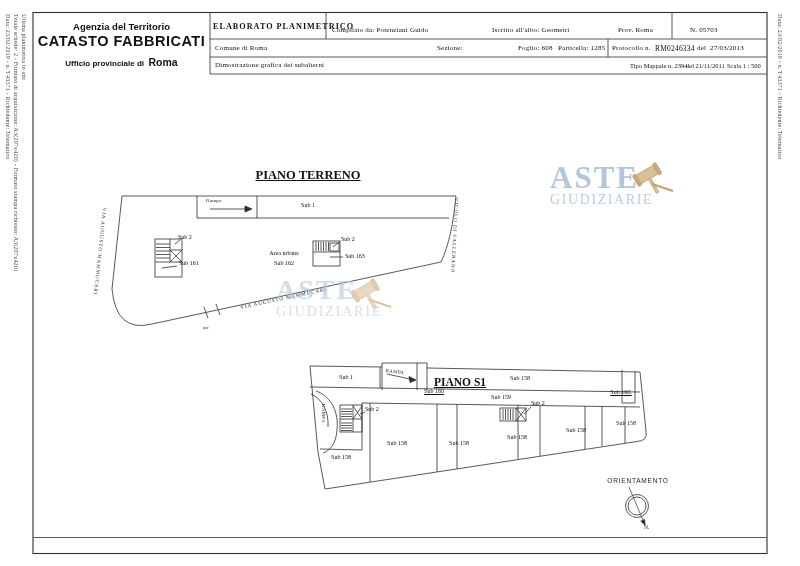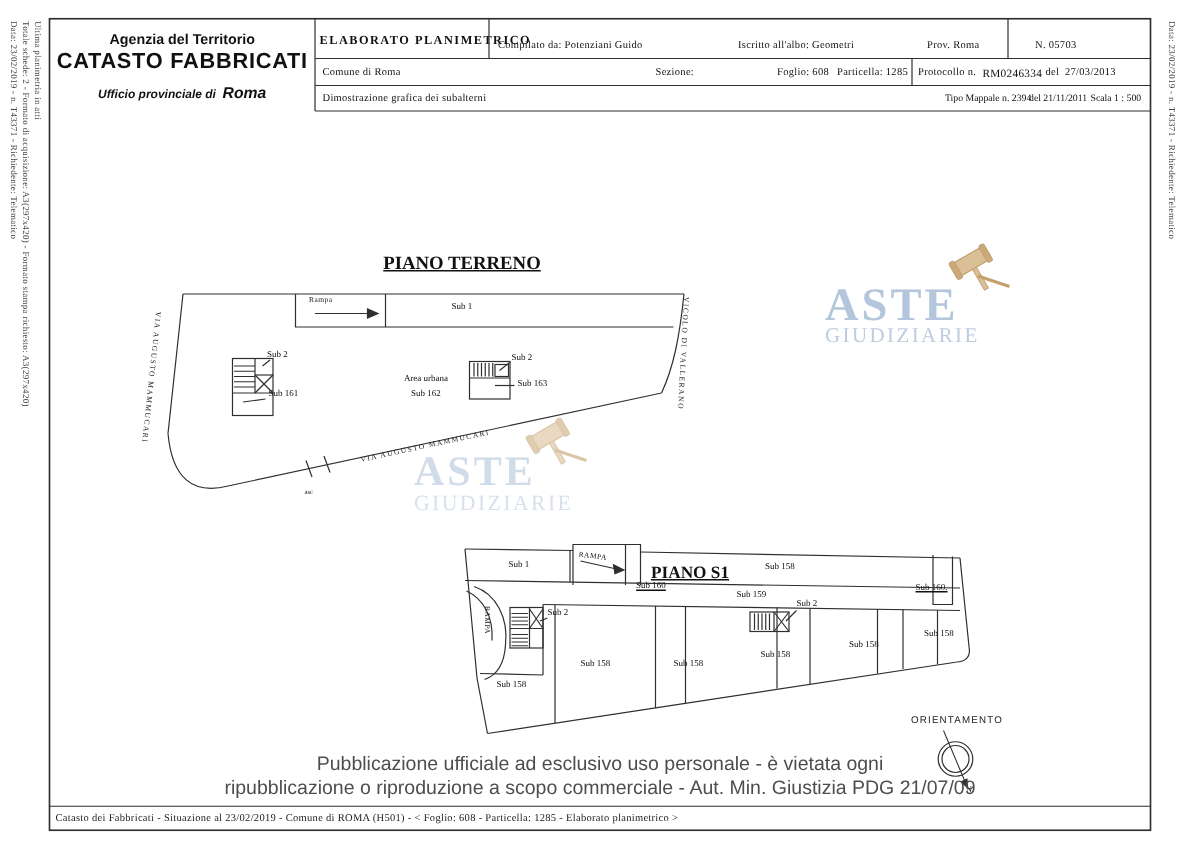--- a/index.html
+++ b/index.html
@@ -10,36 +10,36 @@
   .txt{position:absolute;z-index:2;white-space:nowrap;}
   
   .vtext{position:absolute;z-index:2;transform-origin:0 0;transform:rotate(90deg);
          white-space:nowrap;font-size:6px;letter-spacing:.2px;color:#444;}
   
   .agency{left:33px;top:21px;width:177px;text-align:center;font-family:"Liberation Sans",sans-serif;
           font-weight:bold;font-size:9.5px;color:#111;}
   .registry{left:33px;top:33px;width:177px;text-align:center;font-family:"Liberation Sans",sans-serif;
           font-weight:bold;font-size:14.5px;letter-spacing:.5px;color:#111;}
   .officeline{left:33px;top:52px;width:177px;text-align:center;font-family:"Liberation Sans",sans-serif;
-          font-weight:bold;color:#111;font-style:italic;}
+          font-weight:bold;color:#111;}
   .office-label{font-size:8px;} .office-value{font-size:10.5px;}
   
   .tcell{font-size:7px;letter-spacing:.2px;color:#111;}
   .ttitle{font-weight:bold;font-size:8.2px;letter-spacing:1px;}
   .t3{font-size:6.5px;letter-spacing:0;}
   
   .ptitle{font-weight:bold;font-size:12.5px;text-align:center;text-decoration:underline;color:#111;}
   .ptitle2{font-weight:bold;font-size:11.5px;text-align:center;text-decoration:underline;color:#111;}
   .lbl{font-size:6px;color:#111;text-align:center;}
   .lbl-u{text-decoration:underline;}
   .tiny{font-size:5px;color:#222;letter-spacing:.3px;}
   .street{font-size:5px;color:#222;letter-spacing:1px;transform-origin:0 0;}
   
   .logo{position:absolute;z-index:3;line-height:1;}
-  .logo .aste{font-family:"Liberation Serif",serif;font-weight:bold;letter-spacing:2px;color:#b3c6dc;margin-top:25px;}
+  .logo .aste{font-family:"Liberation Serif",serif;font-weight:bold;letter-spacing:2px;color:#b3c6dc;}
   .logo .giud{font-family:"Liberation Serif",serif;letter-spacing:1.6px;color:#bdccdf;}
   .logo1 .aste{font-size:31px;} .logo1 .giud{font-size:14px;margin-top:0px;}
   .logo2{opacity:.6;} .logo2 .aste{font-size:28px;} .logo2 .giud{font-size:14.5px;}
   .watermark{position:absolute;z-index:4;left:118px;top:420px;width:552px;text-align:center;
      font-family:"Liberation Serif",serif;font-weight:bold;font-size:46px;letter-spacing:0px;
      color:rgba(210,210,210,0.35);-webkit-text-stroke:1.6px rgba(130,130,130,0.55);
      pointer-events:none;}
   .orient{font-family:"Liberation Sans",sans-serif;font-size:6.5px;letter-spacing:.8px;
      color:#222;text-align:center;}
   .north{font-size:5.5px;color:#222;}
@@ -234,20 +234,15 @@
         <rect x="17.5" y="21" width="3" height="16" fill="#d8b98c" stroke="#b99460" stroke-width="0.6"></rect>
       </g>
       <line x1="24" y1="26" x2="45" y2="33" stroke="#c6a06c" stroke-width="2"></line>
     </svg>
   </div>
 
 
   <div class="txt orient" style="left:598px;top:477px;width:80px;">ORIENTAMENTO</div>
   <div class="txt north" style="left:644px;top:524px;">N.</div>
 
-  <div class="disclaimer">
-    <div>Pubblicazione ufficiale ad esclusivo uso personale - è vietata ogni</div>
-    <div>ripubblicazione o riproduzione a scopo commerciale - Aut. Min. Giustizia PDG 21/07/09</div>
-  </div>
-
-  <div class="txt footer" style="left:37px;top:540.5px;">Catasto dei Fabbricati - Situazione al 23/02/2019 - Comune di ROMA (H501) - &lt;  Foglio: 608 - Particella: 1285 - Elaborato planimetrico &gt;</div>
+
 
 </div>
 
 </body></html>

